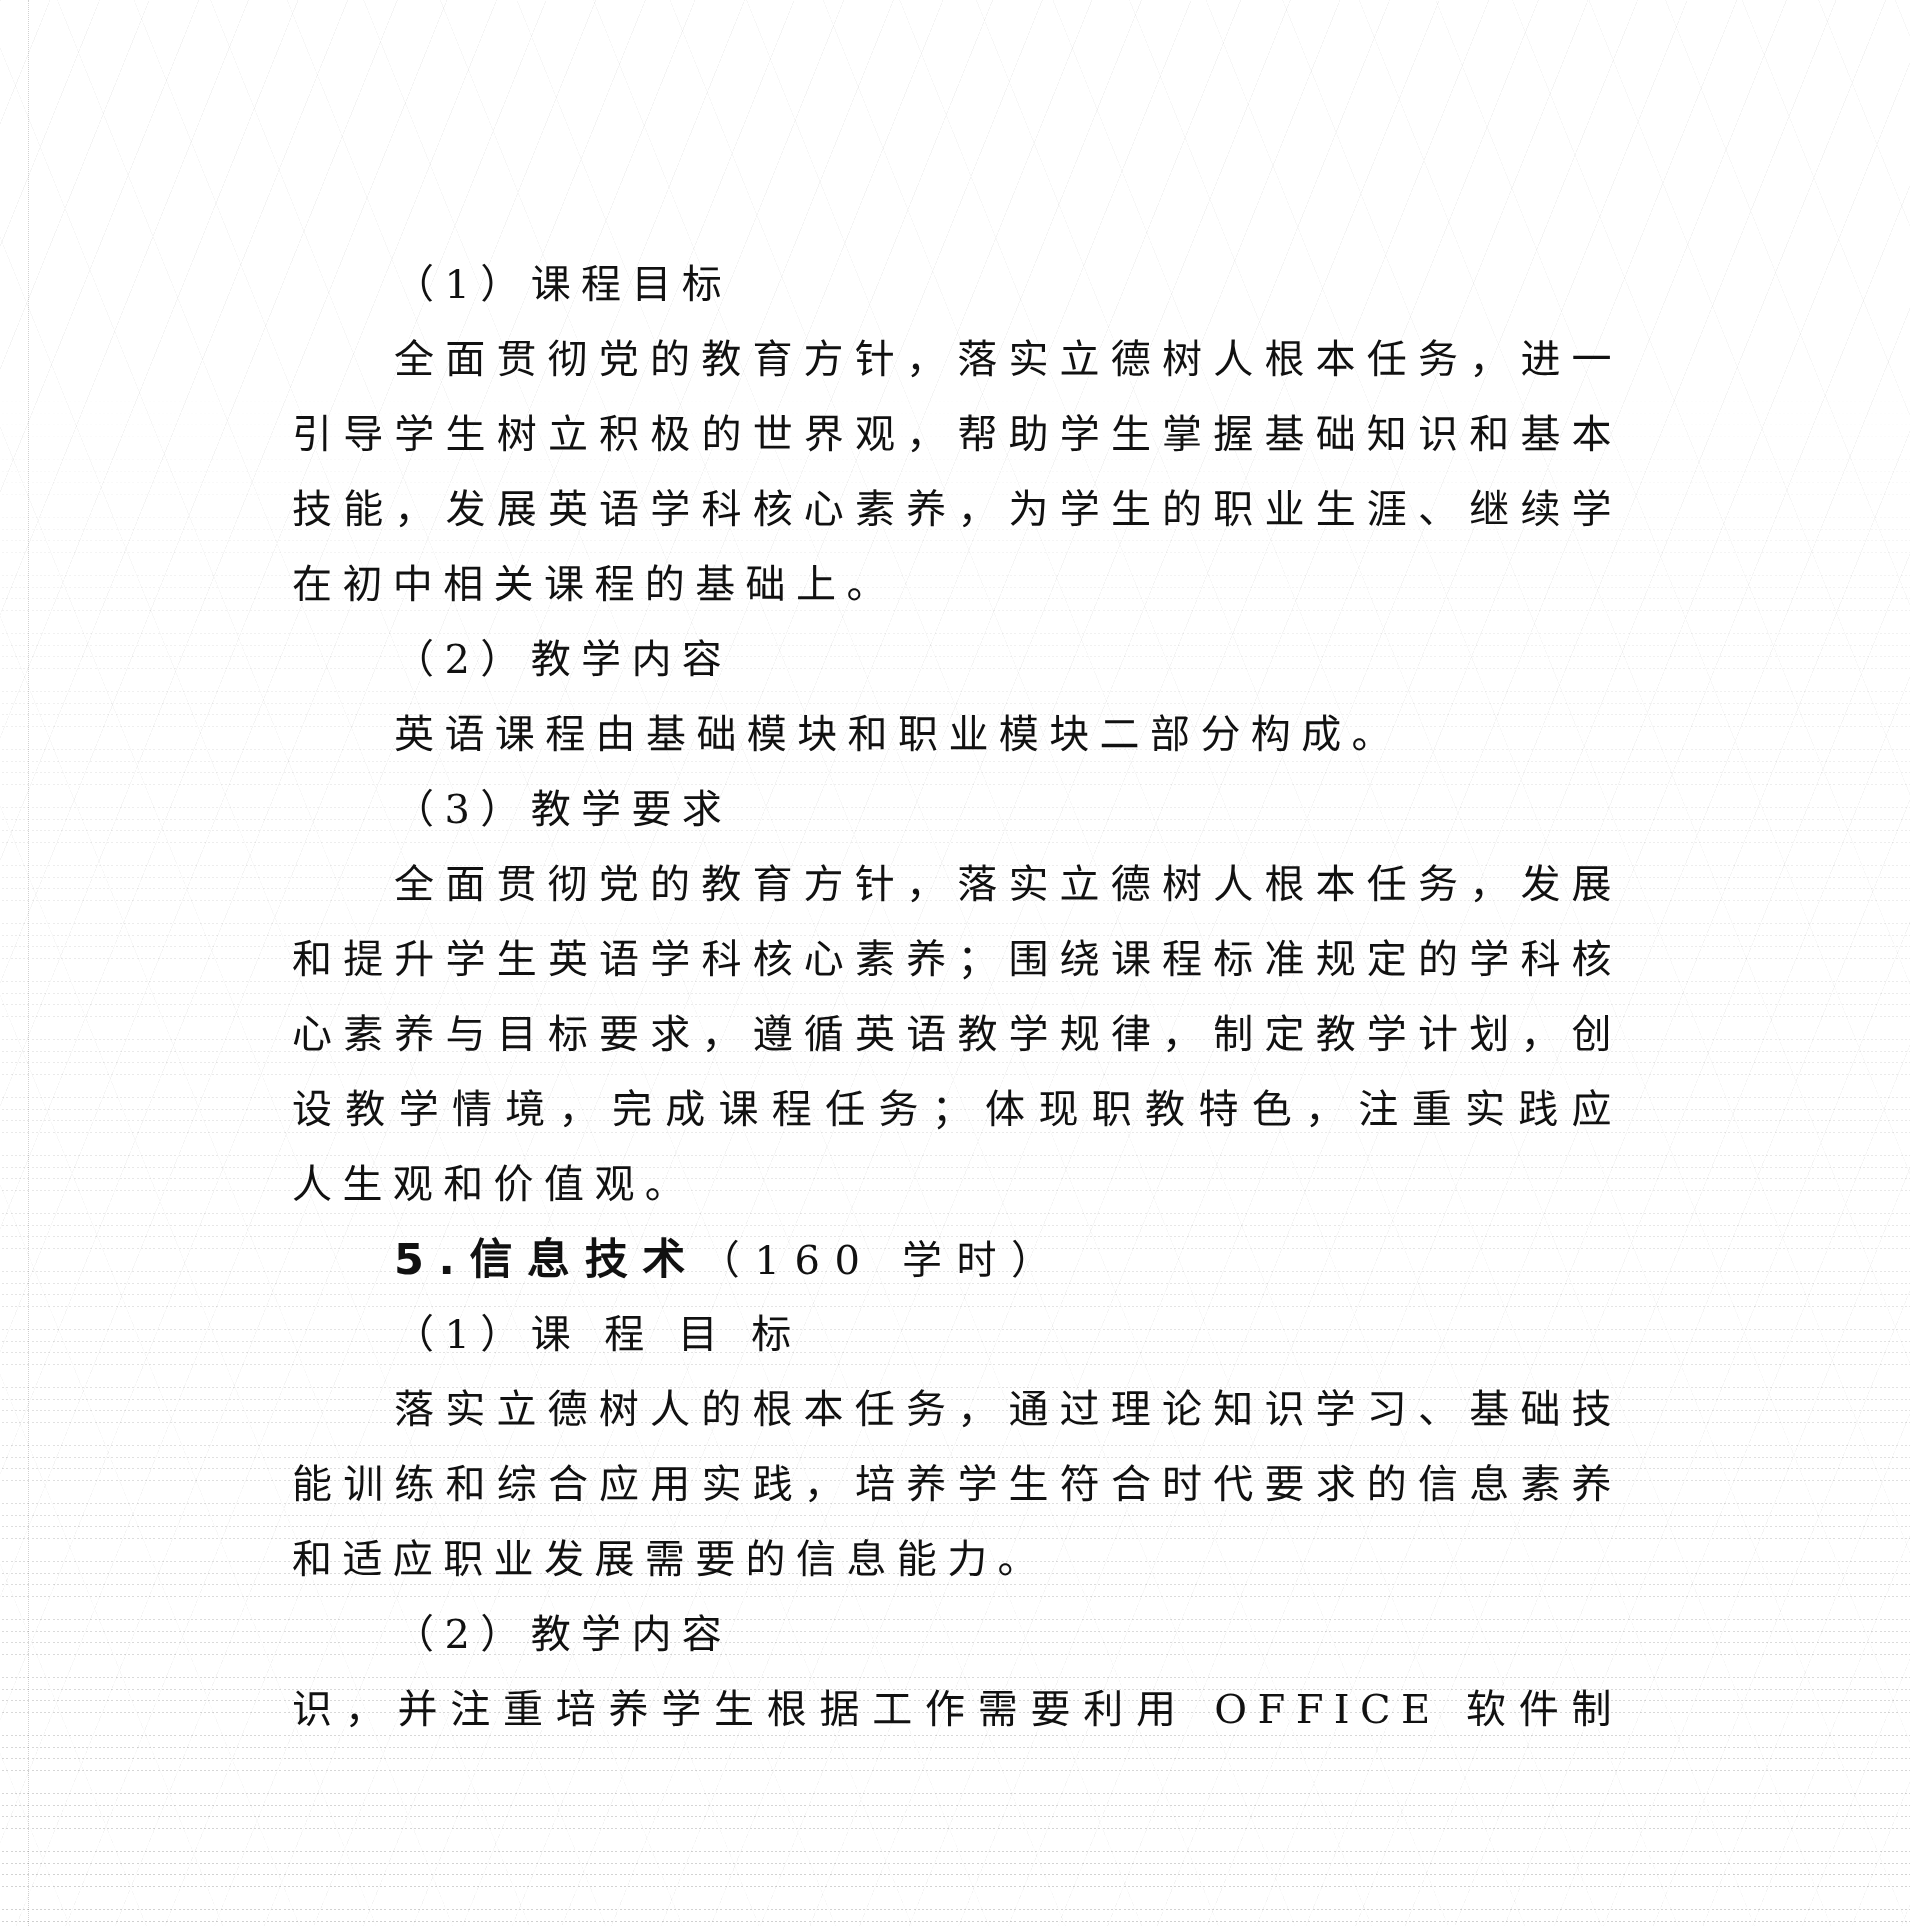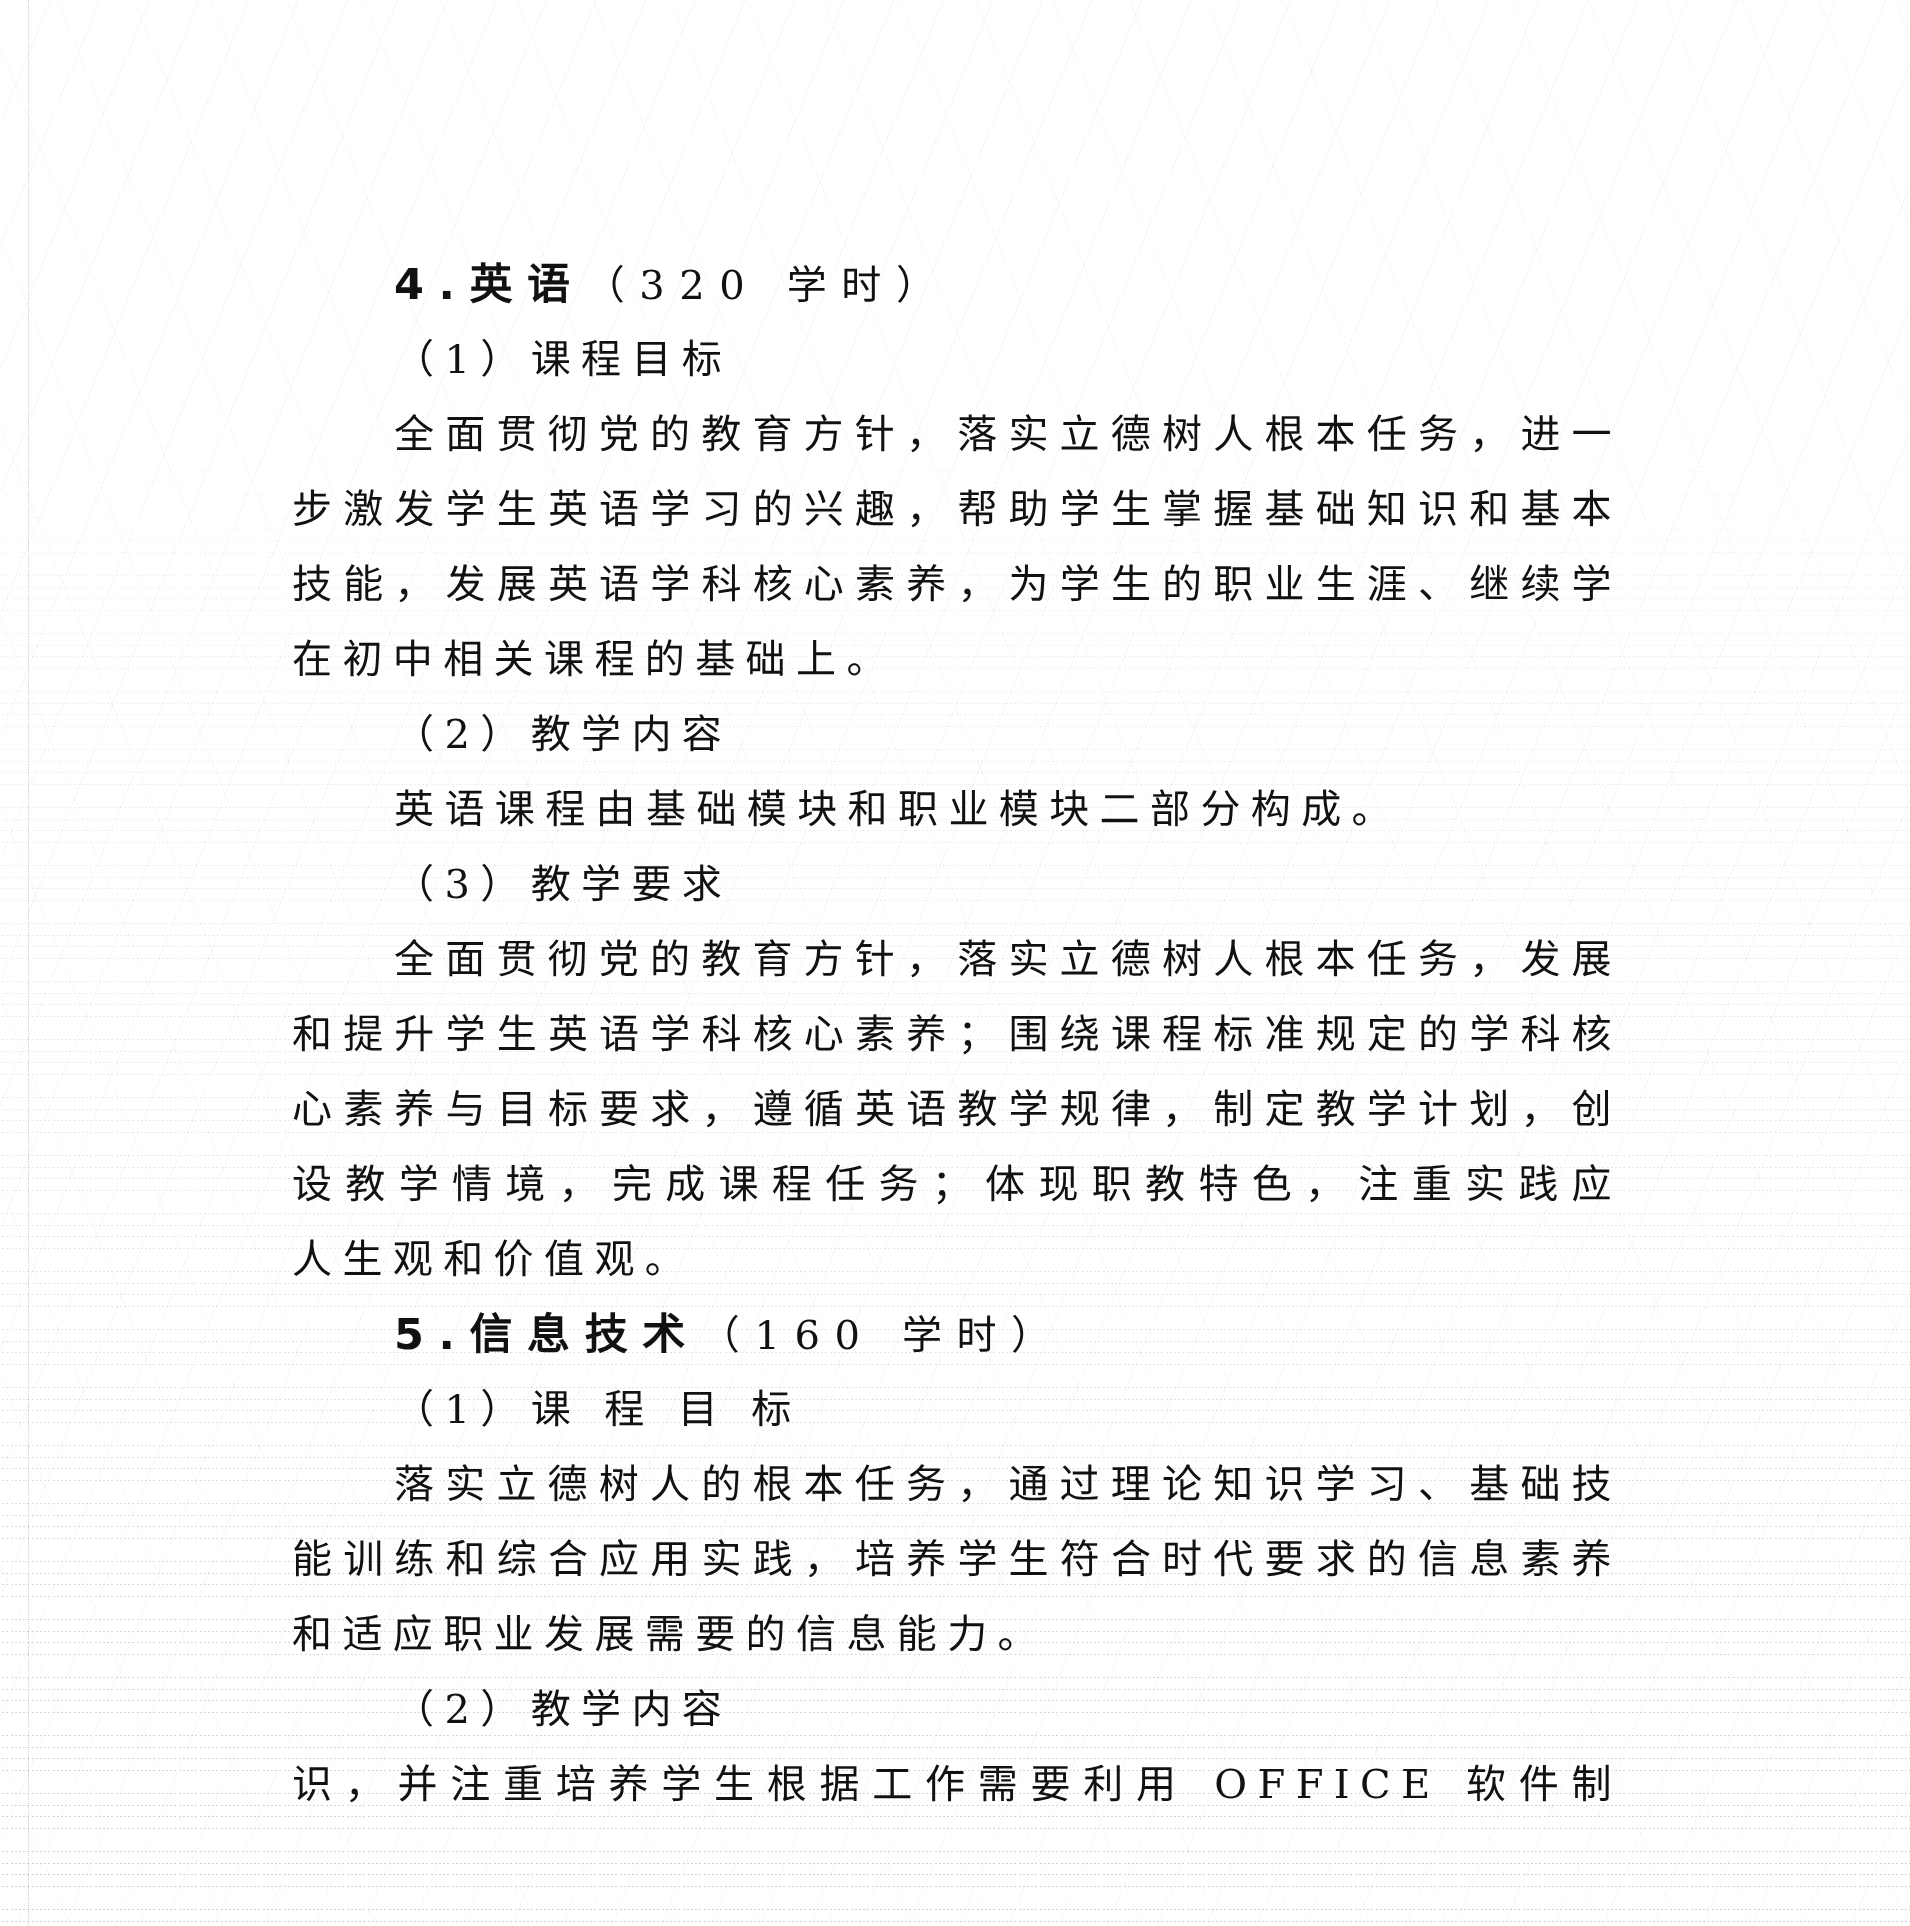--- a/index.html
+++ b/index.html
@@ -74,24 +74,23 @@
 </head>
 <body>
 
 <div class="page">
   <div class="bg bg-diag1"></div>
   <div class="bg bg-diag2"></div>
   <div class="bg bg-hlines"></div>
   <div class="bg bg-edge-line"></div>
 
   <main class="textblock" id="textblock">
-      <div class="line heading indent"><span class="seg bold">4.英语</span><span class="seg">（320 学时）</span></div>
       <div class="line indent"><span class="seg">（1）课程目标</span></div>
       <div class="line indent full"><span class="seg">全面贯彻党的教育方针，落实立德树人根本任务，进一</span></div>
-      <div class="line full"><span class="seg">步激发学生英语学习的兴趣，帮助学生掌握基础知识和基本</span></div>
+      <div class="line full"><span class="seg">引导学生树立积极的世界观，帮助学生掌握基础知识和基本</span></div>
       <div class="line full"><span class="seg">技能，发展英语学科核心素养，为学生的职业生涯、继续学</span></div>
       <div class="line"><span class="seg">在初中相关课程的基础上。</span></div>
       <div class="line indent"><span class="seg">（2）教学内容</span></div>
       <div class="line indent"><span class="seg">英语课程由基础模块和职业模块二部分构成。</span></div>
       <div class="line indent"><span class="seg">（3）教学要求</span></div>
       <div class="line indent full"><span class="seg">全面贯彻党的教育方针，落实立德树人根本任务，发展</span></div>
       <div class="line full"><span class="seg">和提升学生英语学科核心素养；围绕课程标准规定的学科核</span></div>
       <div class="line full"><span class="seg">心素养与目标要求，遵循英语教学规律，制定教学计划，创</span></div>
       <div class="line full"><span class="seg">设教学情境，完成课程任务；体现职教特色，注重实践应用，</span></div>
       <div class="line"><span class="seg">人生观和价值观。</span></div>

